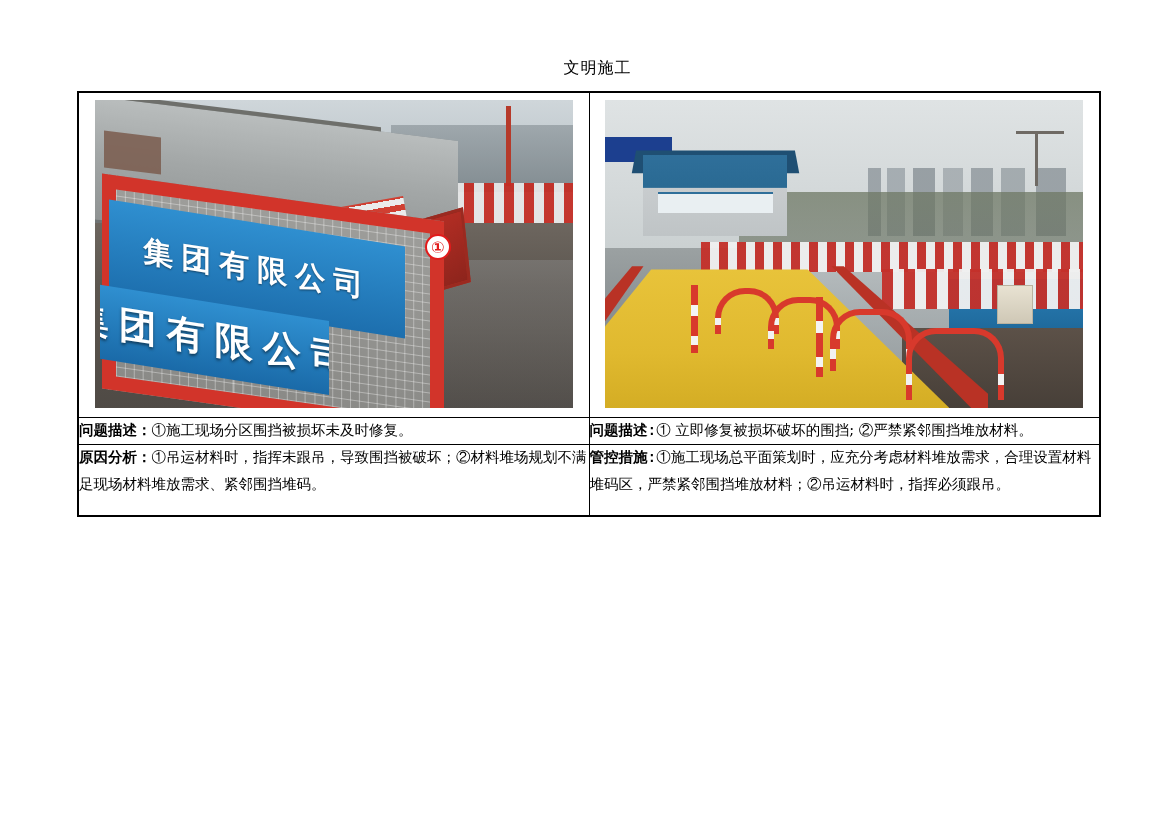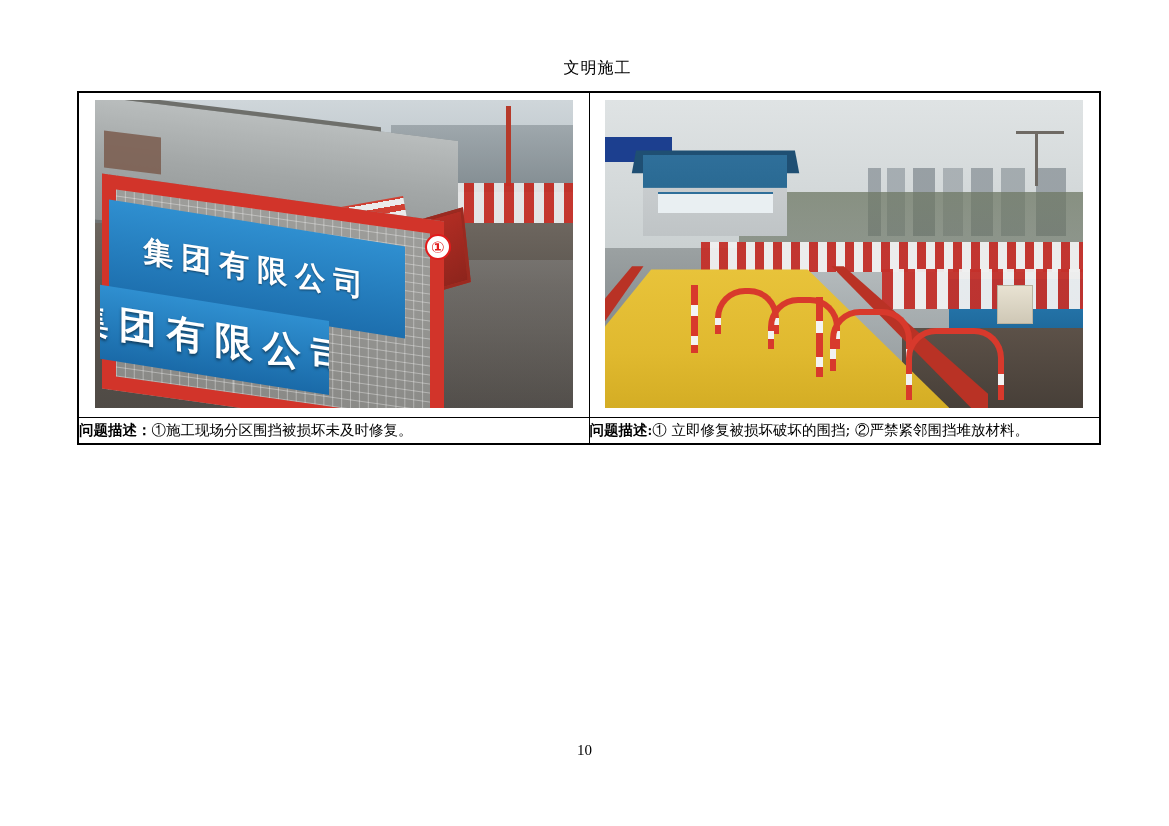--- a/index.html
+++ b/index.html
@@ -66,21 +66,21 @@
   .text-cell {
     padding: 9px 10px 9px 10px;
     font-size: 14.5px;
     line-height: 1.75;
     font-family: "DejaVu Serif", "Liberation Serif", serif;
   }
   .row2 .text-cell { height: 24px; }
   .row3 .text-cell { height: 70px; }
   .lbl {
     font-weight: bold;
-    font-family: Liberation Serif, serif;
+    font-family: Liberation Mono, monospace;
   }
   .page-num {
     position: absolute;
     top: 742px;
     left: 0;
     width: 1169px;
     text-align: center;
     font-size: 15px;
     font-family: "Liberation Serif", serif;
   }
@@ -409,19 +409,26 @@
         </td>
       </tr>
       <tr class="row2">
         <td class="text-cell">
           <span class="lbl">问题描述：</span><span>①施工现场分区围挡被损坏未及时修复。</span>
         </td>
         <td class="text-cell">
           <span class="lbl">问题描述:</span><span>① 立即修复被损坏破坏的围挡; ②严禁紧邻围挡堆放材料。</span>
         </td>
       </tr>
+      <tr class="row3">
+        <td class="text-cell">
+          <span class="lbl">原因分析：</span><span>①吊运材料时，指挥未跟吊，导致围挡被破坏；②材料堆场规划不满足现场材料堆放需求、紧邻围挡堆码。</span>
+        </td>
+        <td class="text-cell">
+          <span class="lbl">管控措施:</span><span>①施工现场总平面策划时，应充分考虑材料堆放需求，合理设置材料堆码区，严禁紧邻围挡堆放材料；②吊运材料时，指挥必须跟吊。</span>
+        </td>
+      </tr>
     </tbody>
       </table>
   </div>
 
-  <div class="page-num">10</div>
 
 </div>
 
 </body></html>

